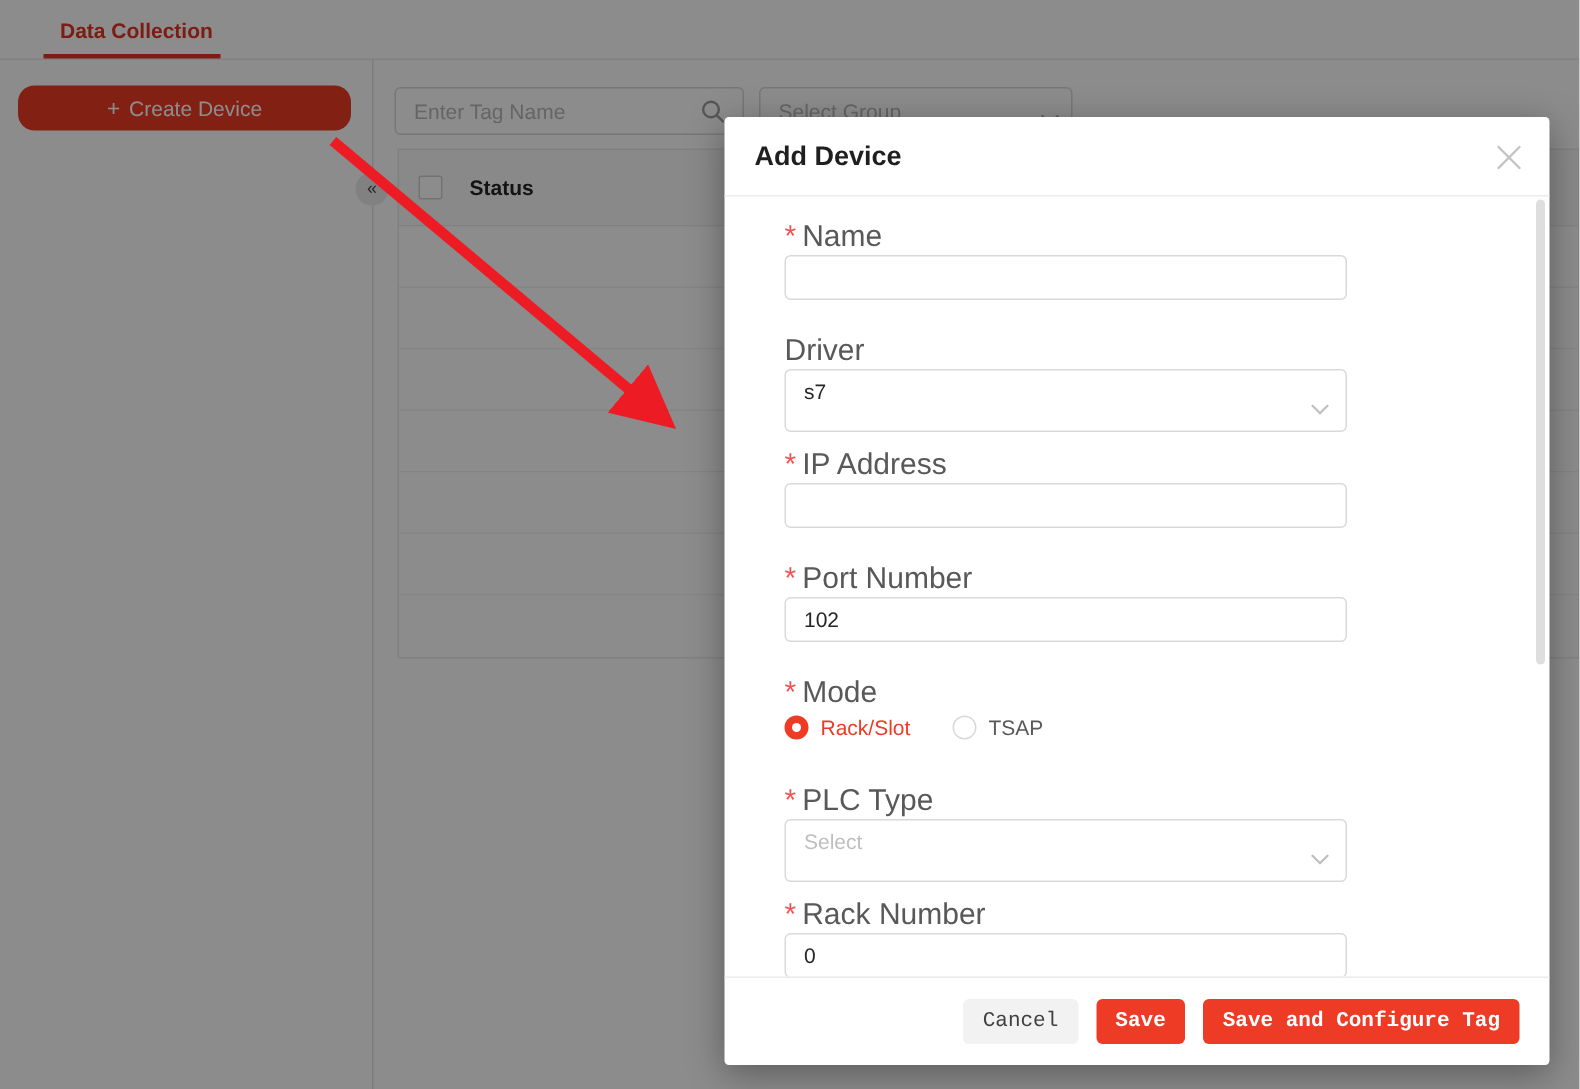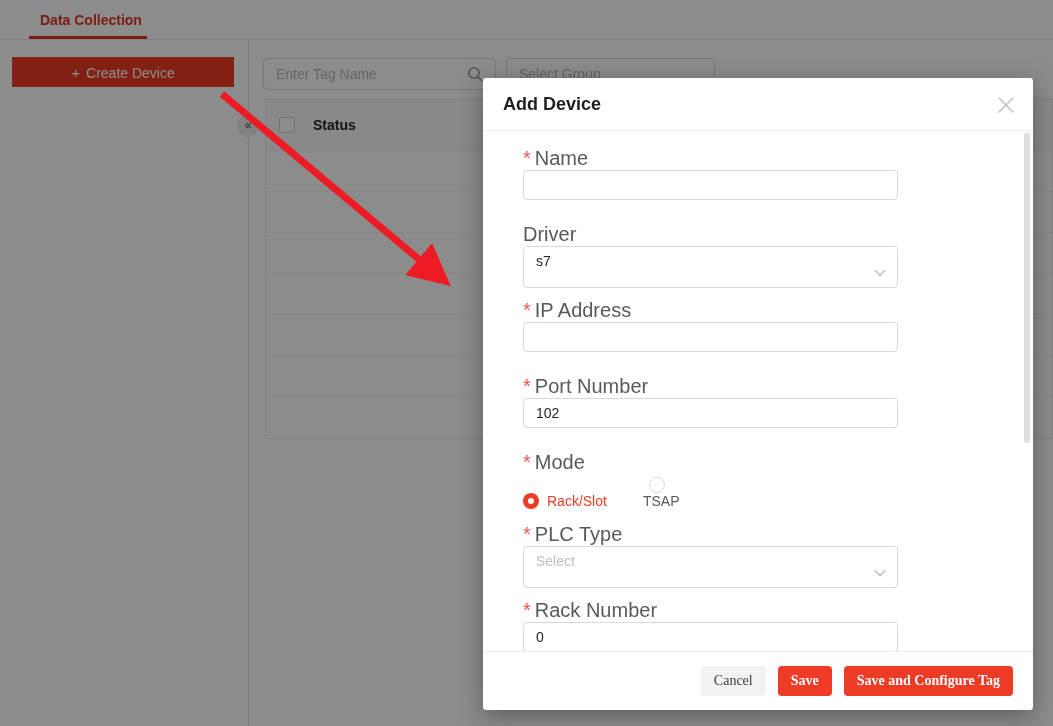--- a/index.html
+++ b/index.html
@@ -11,21 +11,21 @@
   .topbar { position:absolute; left:0; top:0; width:1053px; height:40px;
     background:#fff; border-bottom:1px solid #ebebeb; }
   .tab { position:absolute; left:40px; top:0; height:40px; line-height:40px;
     font-size:14px; font-weight:700; color:#e23424; }
   .tab-underline { position:absolute; left:29px; bottom:0; width:118px; height:3px;
     background:#e23424; }
 
   .sidebar { position:absolute; left:0; top:40px; width:249px; height:686px;
     background:#fff; border-right:1px solid #e2e2e2; }
   .create-btn { position:absolute; left:12px; top:17px; width:222px; height:30px;
-    background:#ee3b25; color:#fff; border:none; border-radius:0;
+    background:#ee3b25; color:#fff; border:none; border-radius:11px;
     font-size:14px; font-family:inherit; cursor:pointer; }
   .create-btn .plus { font-size:15px; margin-right:6px; font-weight:400; }
 
   .collapse-btn { position:absolute; left:237px; top:115px; width:22px; height:22px;
     border-radius:50%; background:#ececec; color:#444; font-size:12px;
     text-align:center; line-height:21px; z-index:2; cursor:pointer; }
 
   .text-input { position:absolute; height:32px; background:#fff;
     border:1px solid #d9d9d9; border-radius:4px; font-size:14px; color:#262626;
     padding:0 32px 0 12px; font-family:inherit; }
@@ -78,35 +78,35 @@
   .fselect .sel-value { color:#262626; }
   .fselect .sel-placeholder { color:#bfbfbf; }
   .sel-chevron { position:absolute; right:11px; top:11px; }
 
   .g-name { top:16px; } .g-driver { top:92px; } .g-ip { top:168px; }
   .g-port { top:244px; } .g-mode { top:320px; } .g-plc { top:392px; }
   .g-rack { top:468px; }
 
   .radio-row { position:absolute; top:26px; left:0; display:flex; align-items:flex-end; }
   .radio { display:flex; align-items:center; cursor:pointer; }
-  .radio + .radio { margin-left:28px;flex-direction:column; }
+  .radio + .radio { margin-left:28px; }
   .rdot { width:16px; height:16px; border-radius:50%; }
   .rdot.checked { background:#ee3b25; position:relative; }
   .rdot.checked::after { content:""; position:absolute; left:5px; top:5px;
     width:6px; height:6px; border-radius:50%; background:#fff; }
   .rdot.unchecked { background:#fff; border:1px solid #d9d9d9; }
   .rlabel { margin-left:8px; font-size:14px; }
   .rlabel.on { color:#ee3b25; }
   .rlabel.off { color:#595959; }
 
   .m-footer { position:absolute; left:0; bottom:0; width:550px; height:59px;
     border-top:1px solid #ececec; display:flex; align-items:center;
     justify-content:flex-end; padding-right:20px; gap:12px; }
   .btn { height:30px; border:none; border-radius:4px; font-size:14px;
-    font-family:Liberation Serif, serif; padding:0 13px; cursor:pointer; }
+    font-family:Liberation Mono, monospace; padding:0 13px; cursor:pointer; }
   .btn-cancel { background:#f2f2f2; color:#404040; }
   .btn-red { background:#ee3b25; color:#fff; font-weight:700; }
 
   
   .arrow-layer { position:absolute; left:0; top:0; width:1053px; height:726px;
     z-index:40; pointer-events:none; }
 </style>
 </head>
 <body>
 

